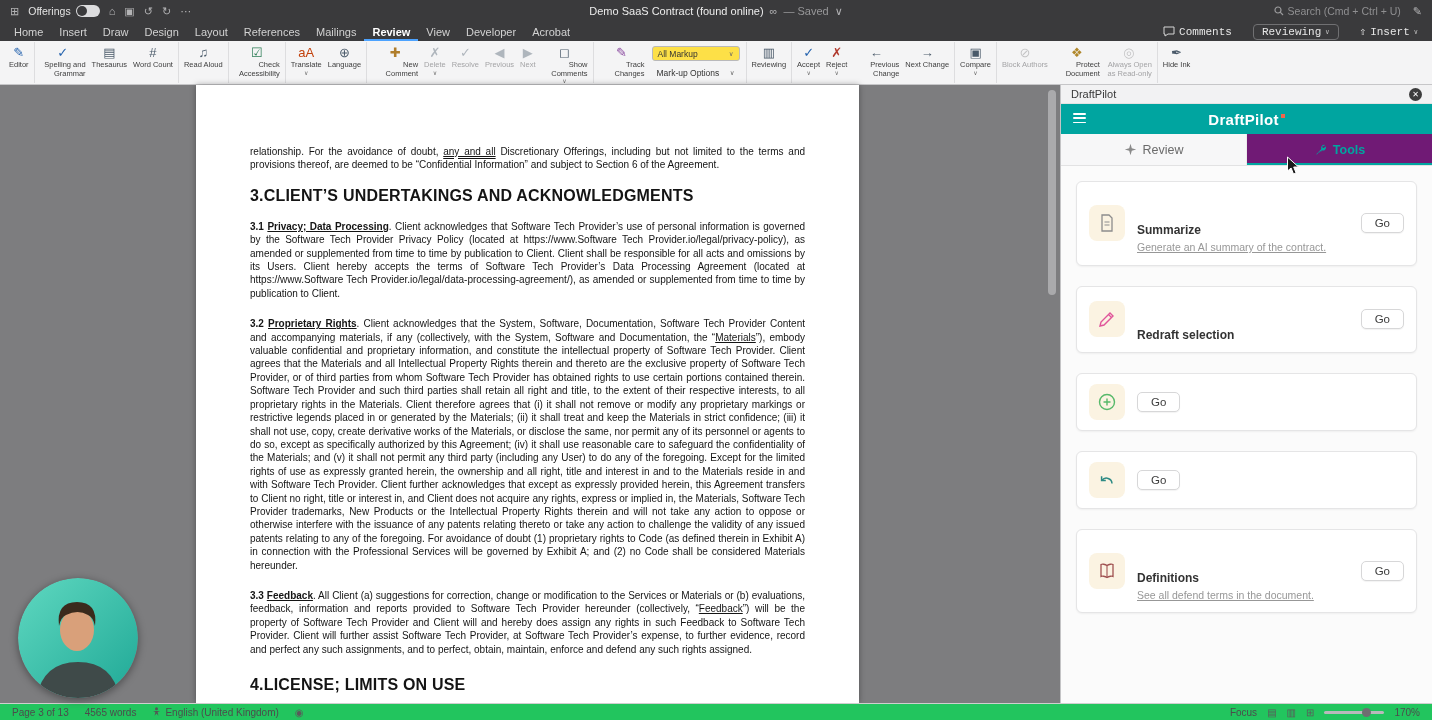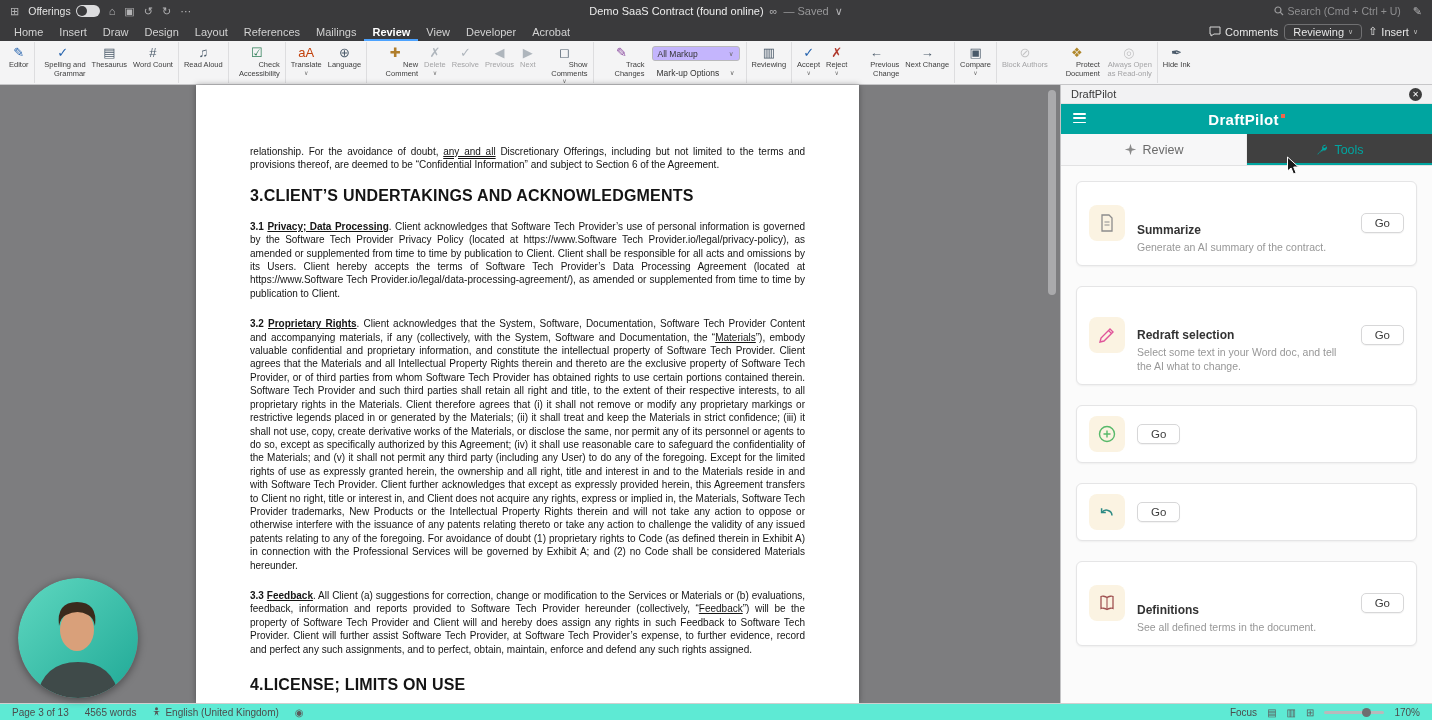--- a/index.html
+++ b/index.html
@@ -19,40 +19,40 @@
   .tb-title { color:#ececec; font-size:11px; }
   .tb-saved { color:#979799; font-size:11px; }
   .tb-right { margin-left:auto; display:flex; align-items:center; gap:12px; color:#8f8f91; font-size:10.5px; }
 
   
   .tabrow { position:absolute; top:22px; left:0; width:100%; height:19px; background:#3a3a3c;
             display:flex; align-items:center; padding:0 6px; }
   #wtabs { display:flex; align-items:stretch; height:100%; }
   .wtab { padding:0 8px; color:#d2d2d2; font-size:11px; display:flex; align-items:center; cursor:default; }
   .wtab.active { color:#fff; font-weight:bold; box-shadow:inset 0 -2px 0 #4da3ff; }
-  .tr-right { margin-left:auto; display:flex; gap:6px; padding-right:8px; }
+  .tr-right { margin-left:auto; display:flex; gap:21px; padding-right:8px;font-family:Liberation Mono, monospace; }
   .tr-btn { display:flex; align-items:center; gap:4px; color:#e6e6e6; font-size:11px; }
   .tr-pill { border:1px solid #707072; border-radius:4px; padding:1px 8px; }
   .tr-chev { font-size:7px; color:#bdbdbd; }
 
   
   .ribbon { position:absolute; top:41px; left:0; width:100%; height:44px; background:#f4f4f5;
             border-bottom:1px solid #c6c6c8; display:flex; align-items:stretch; padding:1px 4px; overflow:hidden; }
   .rgroup { display:flex; align-items:flex-start; border-right:1px solid #dddddf; padding:1px 2px; }
   .rgroup:last-child { border-right:none; }
   .rbtn { display:flex; flex-direction:column; align-items:center; padding:1px 3px; cursor:default; }
   .rb-ic { height:17px; font-size:13px; display:flex; align-items:center; justify-content:center; }
   .rb-lb { font-size:7.5px; color:#3d3d3d; text-align:right; line-height:1.15; max-width:46px; }
   .rb-ch { font-size:6px; color:#6e6e6e; line-height:1; }
   .rbtn.disabled .rb-lb { color:#a4a4a6; }
   .rbtn.disabled .rb-ic { opacity:.4; }
   .markup-stack { display:flex; flex-direction:column; justify-content:center; gap:4px; padding:3px 4px; }
   .markup-select, .markup-opt { width:88px; height:15px; font-size:8.5px; color:#333;
             display:flex; align-items:center; justify-content:space-between; padding:0 5px; }
-  .markup-select { background:#c4b5fd; border:1px solid #b9b9bb; border-radius:3px; }
+  .markup-select { background:#fde047; border:1px solid #b9b9bb; border-radius:3px; }
   .m-chev { font-size:6.5px; color:#666; }
 
   
   .page { position:absolute; left:196px; top:85px; width:663px; height:618px; background:#fff;
           box-shadow:0 0 6px rgba(0,0,0,.35); padding:60px 54px 0; overflow:hidden;
           font-size:10px; line-height:13.4px; color:#141414; text-align:justify; }
   .doc-p { margin-bottom:12px; }
   .proof { text-decoration:underline; text-decoration-style:double; }
   .doc-h { font-size:16px; line-height:24px; font-weight:bold; text-align:left; margin:9px 0 12px; letter-spacing:.2px; }
   .doc-h.clipped { margin-top:8px; }
@@ -72,34 +72,34 @@
   .panel-close { margin-left:auto; width:13px; height:13px; border-radius:50%; background:#3c3c3c; color:#fff;
                  font-size:8px; display:flex; align-items:center; justify-content:center; cursor:default; }
   .panel-head { height:30px; display:flex; align-items:center; justify-content:center; position:relative; }
   .hamburger { position:absolute; left:12px; top:9px; display:flex; flex-direction:column; gap:2.5px; }
   .hamburger div { width:13px; height:1.8px; background:#fff; border-radius:1px; }
   .logo { color:#fff; font-weight:bold; font-size:15px; letter-spacing:.3px; }
   .logo-dot { display:inline-block; width:4px; height:4px; margin-left:2px; margin-bottom:7px; background:#f2654a; }
   .panel-tabs { height:32px; display:flex; background:#fff; border-bottom:1px solid #e2e2e3; }
   .ptab { flex:1; display:flex; align-items:center; justify-content:center; gap:6px; font-size:12.5px;
           color:#6b6b6b; background:#f7f7f8; border-right:1px solid #ececec; cursor:default; }
-  .ptab.active { background:#404040; border-right:none; }
+  .ptab.active { background:#701a75; border-right:none;font-weight:bold; }
   .cards { padding:15px; display:flex; flex-direction:column; gap:20px; overflow:hidden; }
   .card { background:#fff; border:1px solid #e5e5e6; border-radius:6px; box-shadow:0 1px 2px rgba(0,0,0,.05);
           padding:10px 12px; display:flex; align-items:center; gap:12px; }
   .card-ic { width:36px; height:36px; border-radius:8px; background:#fbf3e2; flex:none;
              display:flex; align-items:center; justify-content:center; }
   .card-body { flex:1; min-width:0; }
   .card-title { font-size:12px; font-weight:bold; color:#333;margin-top:31px; }
-  .card-desc { font-size:10.5px; color:#979797; line-height:1.4; margin-top:3px; padding-right:4px; }
+  .card-desc { font-size:10.5px; color:#979797; line-height:1.4; margin-top:3px; padding-right:4px;text-decoration:underline; }
   .go-btn { flex:none; padding:3px 13px; background:#fff; border:1px solid #d7d7d8; border-radius:5px;
             font-size:11.5px; color:#3c3c3c; box-shadow:0 1px 1px rgba(0,0,0,.05); cursor:default; }
 
   
-  .statusbar { position:absolute; left:0; bottom:0; width:100%; height:17px; background:#5eead4;
+  .statusbar { position:absolute; left:0; bottom:0; width:100%; height:17px; background:#22c55e;
                border-top:1px solid #cfcfcf; display:flex; align-items:center; font-size:10px; color:#4c4c4c;
                padding:0 12px; gap:16px; }
   .sb-item { display:flex; align-items:center; gap:4px; cursor:default; white-space:nowrap; }
   .sb-right { margin-left:auto; display:flex; align-items:center; gap:10px; }
   .sb-ic { font-size:10px; color:#5a5a5a; }
   .zoom-slider { width:60px; height:3px; background:#b9b9bb; border-radius:2px; position:relative; }
   .zoom-thumb { position:absolute; left:62%; top:-3px; width:9px; height:9px; border-radius:50%; background:#6e6e70; }
 
   
   .webcam { position:absolute; left:18px; top:578px; width:120px; height:120px; border-radius:50%; overflow:hidden;
@@ -403,21 +403,20 @@
 
       <div class="card">
         <div class="card-ic">
           <svg width="20" height="20" viewBox="0 0 20 20">
               <path d="M3 17l1-4 9-9 3 3-9 9z" fill="none" stroke="#e0559a" stroke-width="1.4"></path>
               <path d="M11.5 5.5l3 3" stroke="#e0559a" stroke-width="1.2"></path>
             </svg>
         </div>
         <div class="card-body">
             <div class="card-title">Redraft selection</div>
-          <div class="card-desc">Select some text in your Word doc, and tell the AI what to change.</div>
           </div>
         <button class="go-btn">Go</button>
       </div>
 
       <div class="card">
         <div class="card-ic">
           <svg width="20" height="20" viewBox="0 0 20 20">
               <circle cx="10" cy="10" r="7.5" fill="none" stroke="#57b96a" stroke-width="1.4"></circle>
               <path d="M10 6.5v7M6.5 10h7" stroke="#57b96a" stroke-width="1.4"></path>
             </svg>
@@ -437,21 +436,21 @@
 
       <div class="card">
         <div class="card-ic">
           <svg width="20" height="20" viewBox="0 0 20 20">
               <path d="M10 4.5C8 3 5 3 4 3.5v12c1-.5 4-.5 6 1 2-1.5 5-1.5 6-1v-12c-1-.5-4-.5-6 1z" fill="none" stroke="#a05252" stroke-width="1.3"></path>
               <path d="M10 4.5v12" stroke="#a05252" stroke-width="1.1"></path>
             </svg>
         </div>
         <div class="card-body">
             <div class="card-title">Definitions</div>
-          <div class="card-desc">See all defined terms in the document.</div>
+          <div class="card-desc">See all defend terms in the document.</div>
           </div>
         <button class="go-btn">Go</button>
       </div>
     </div>
   </div>
 
   <div class="statusbar">
     <span class="sb-item">Page 3 of 13</span>
     <span class="sb-item">4565 words</span>
     <span class="sb-item">

